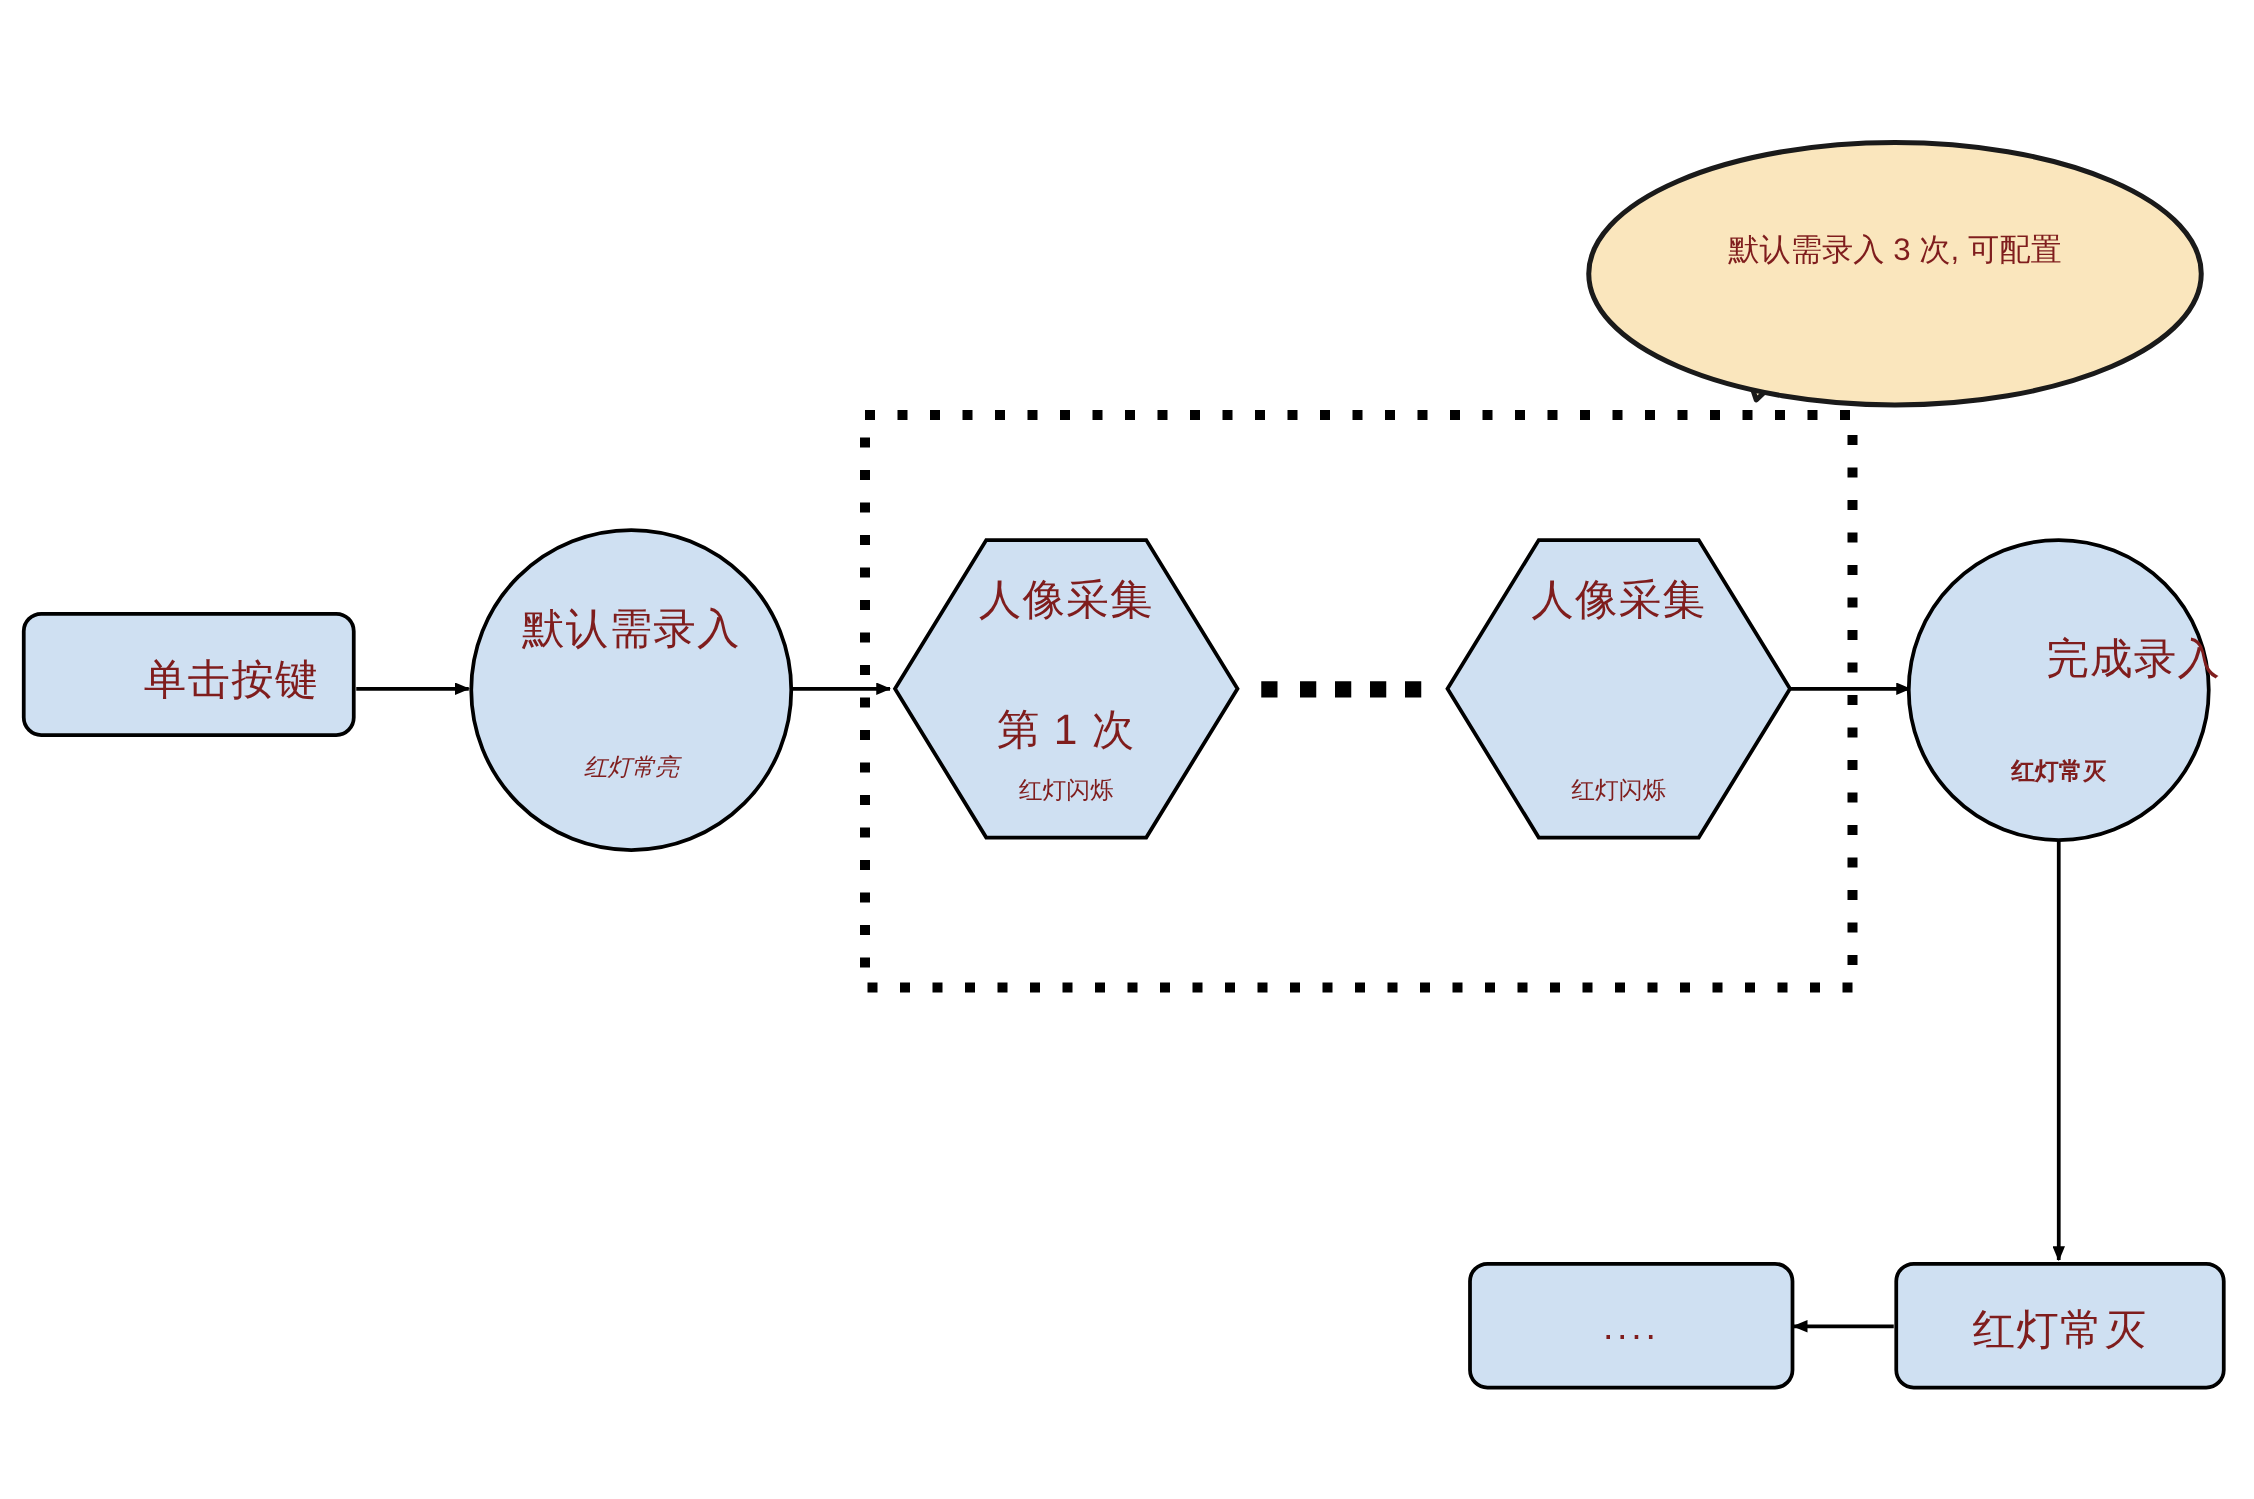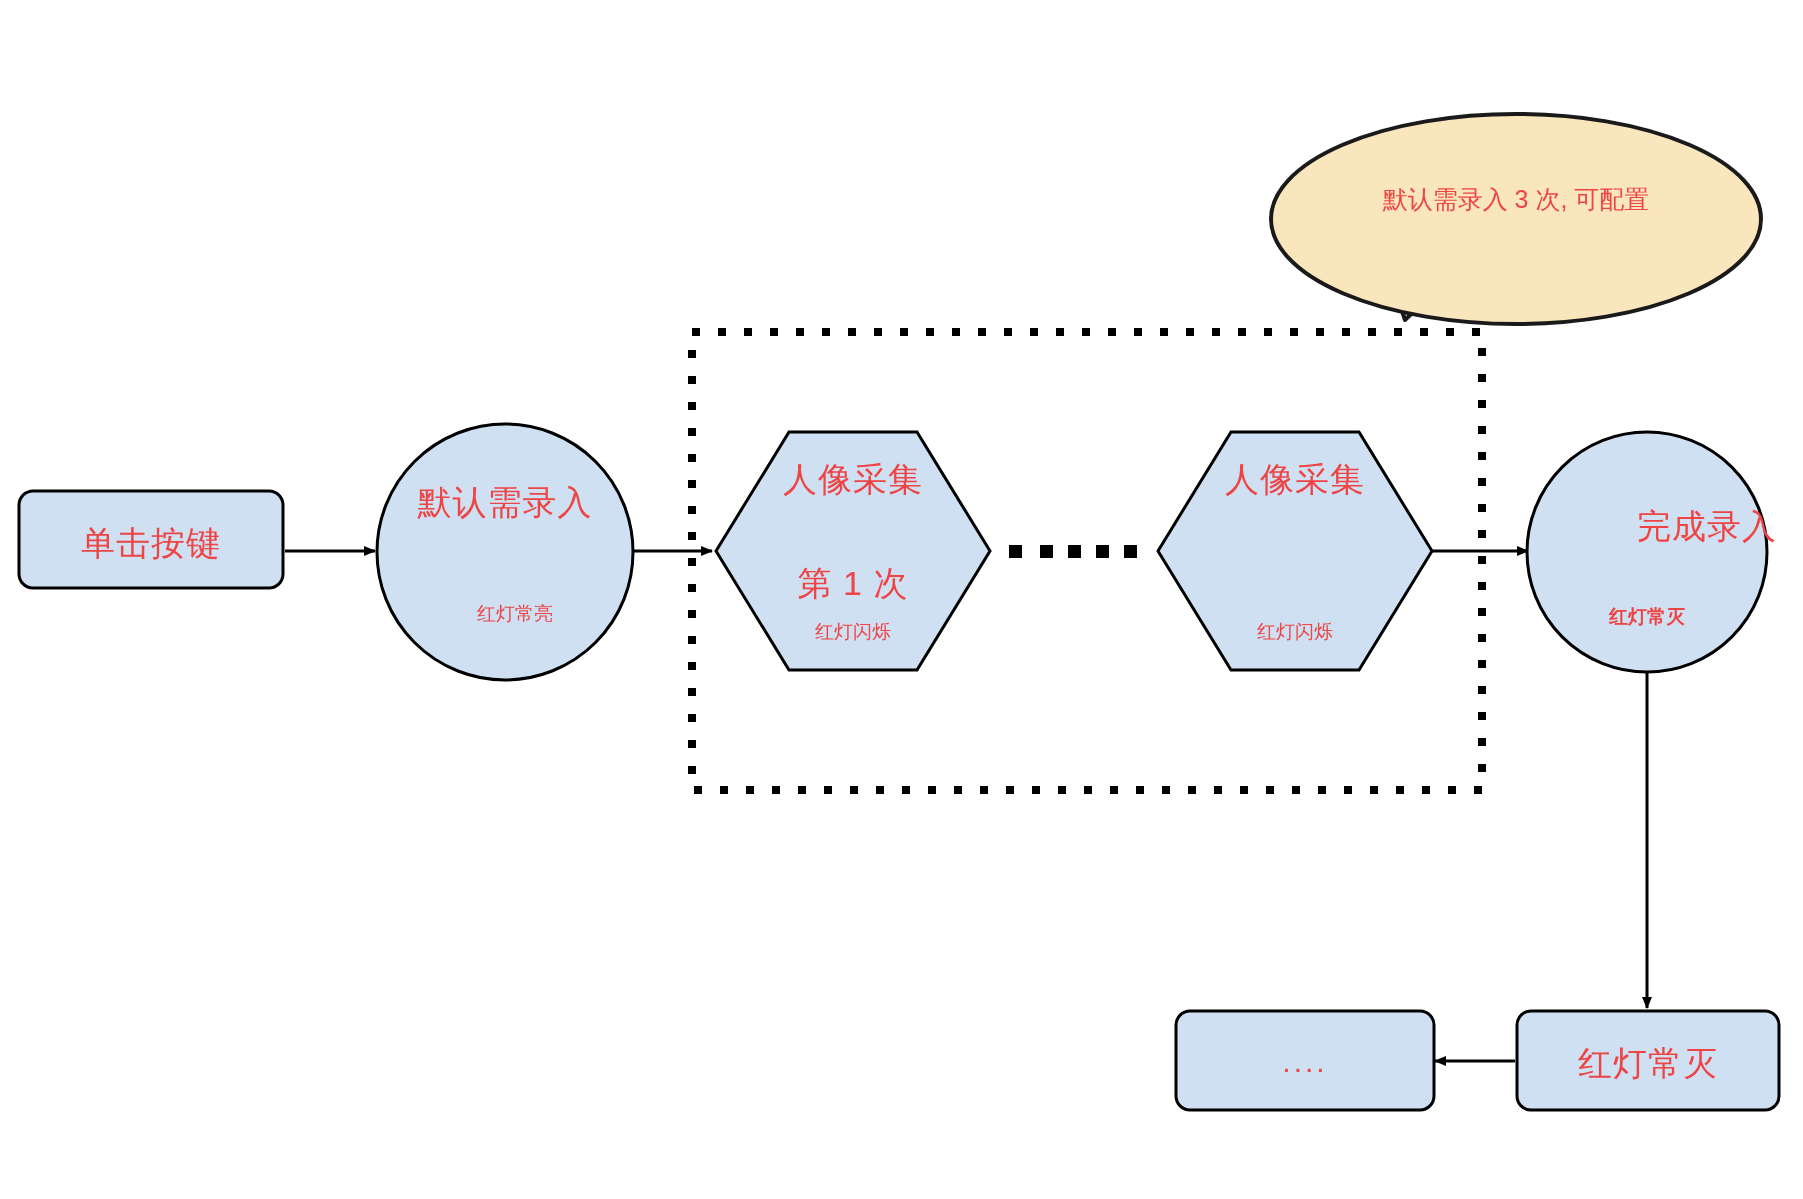--- a/index.html
+++ b/index.html
@@ -20,21 +20,21 @@
   svg.layer {
     position: absolute;
     left: 0;
     top: 0;
     width: 1803px;
     height: 1199px;
   }
   .node-label {
     position: absolute;
     text-align: center;
-    color: #ef4444;
+    color: #7f1d1d;
     white-space: pre;
     pointer-events: none;
   }
   .t-main {
     font-size: 34px;
     letter-spacing: 1px;
   }
   .t-sub {
     font-size: 19px;
   }
@@ -90,24 +90,24 @@
 
     <line x1="1515" y1="1061" x2="1435" y2="1061" stroke="#000000" stroke-width="3" marker-end="url(#arrowhead)"></line>
 
     <rect x="1176" y="1011" width="258" height="99" rx="14" ry="14" fill="#cfe0f2" stroke="#000000" stroke-width="3"></rect>
 
     <path d="M1370,215 L1405,320 L1480,248 Z" fill="#fae6bd" stroke="#1a1a1a" stroke-width="4" stroke-linejoin="round"></path>
 
     <ellipse cx="1516" cy="219" rx="245" ry="105" fill="#fae6bd" stroke="#1a1a1a" stroke-width="4"></ellipse>
   </svg>
 
-  <div class="node-label t-main" style="left:19px; top:521px; width:264px;">单击按键</div>
+  <div class="node-label t-main" style="left:19px; top:521px; width:264px;padding-left:34px;">单击按键</div>
 
   <div class="node-label t-main" style="left:375px; top:480px; width:260px;">默认需录入</div>
-  <div class="node-label t-sub" style="left:385px; top:601px; width:260px;">红灯常亮</div>
+  <div class="node-label t-sub" style="left:375px; top:601px; width:260px;font-style:italic;">红灯常亮</div>
 
   <div class="node-label t-main" style="left:716px; top:457px; width:274px;">人像采集</div>
   <div class="node-label t-main" style="left:716px; top:533px; width:274px;margin-top:28px;">第 1 次</div>
   <div class="node-label t-sub" style="left:716px; top:619px; width:274px;">红灯闪烁</div>
 
   <div class="node-label t-main" style="left:1158px; top:457px; width:274px;">人像采集</div>
   <div class="node-label t-sub" style="left:1158px; top:619px; width:274px;">红灯闪烁</div>
 
   <div class="node-label t-main" style="left:1517px; top:504px; width:260px;text-align:right;">完成录入</div>
   <div class="node-label t-sub" style="left:1517px; top:604px; width:260px;font-weight:bold;">红灯常灭</div>

